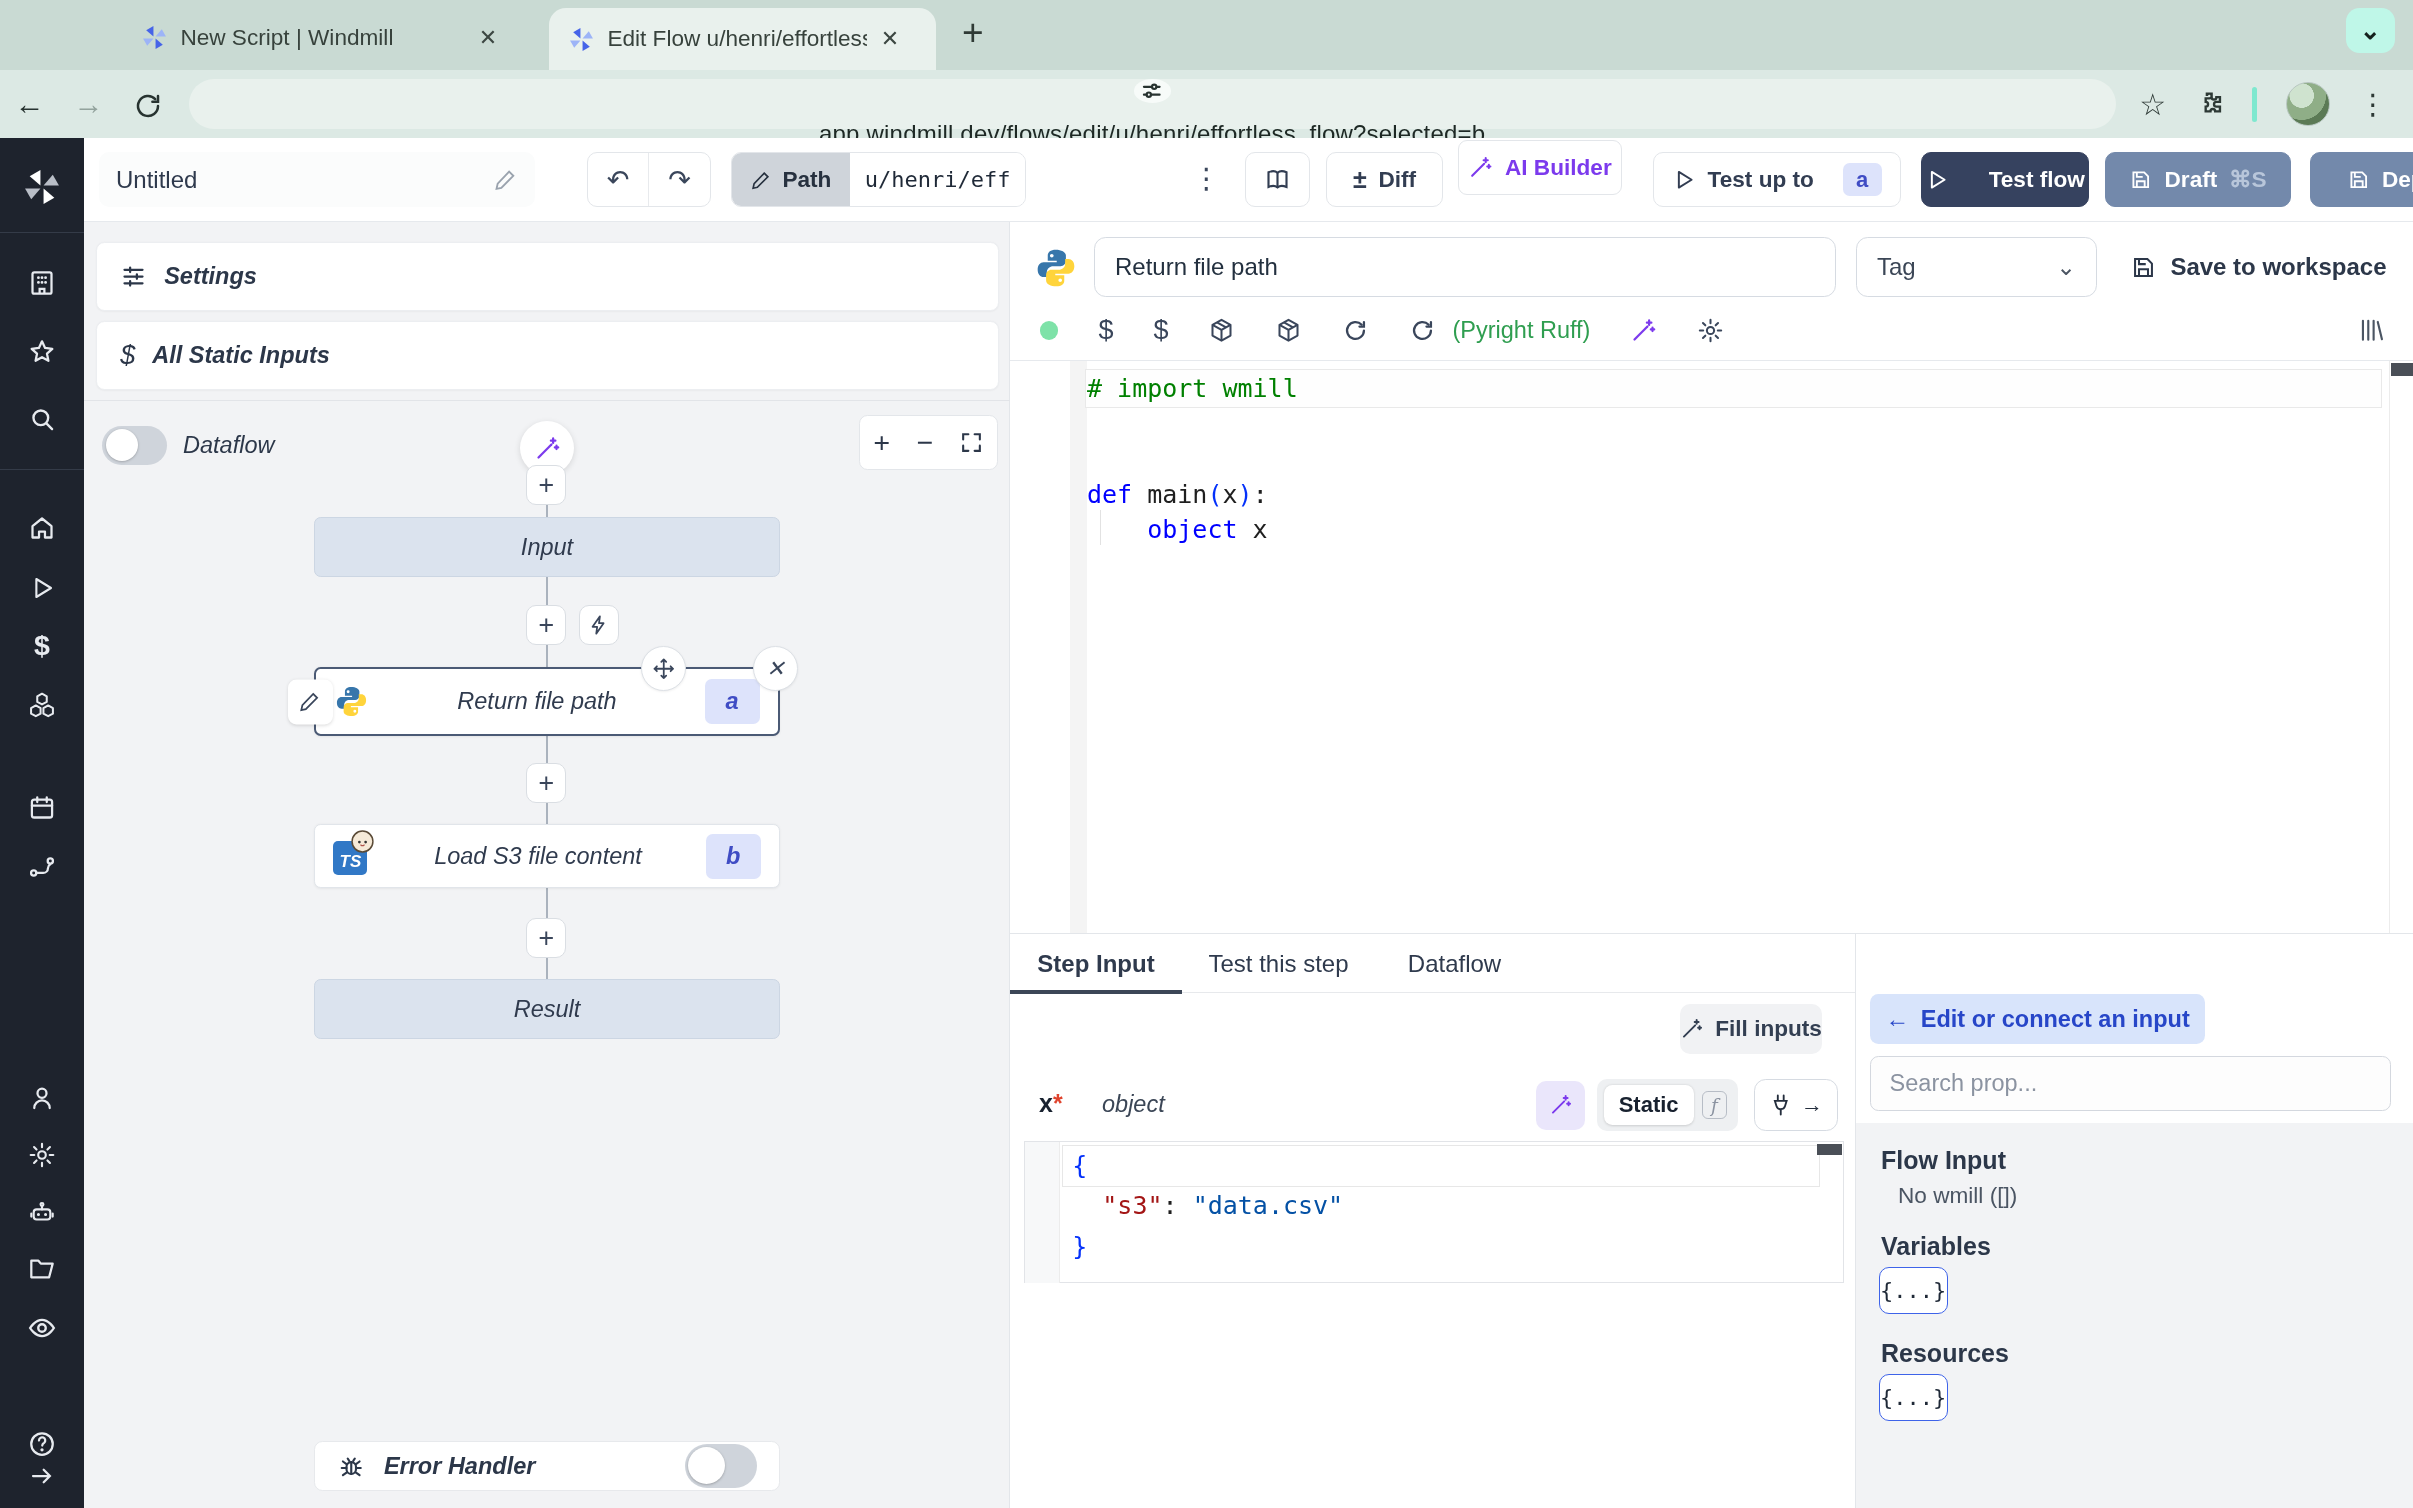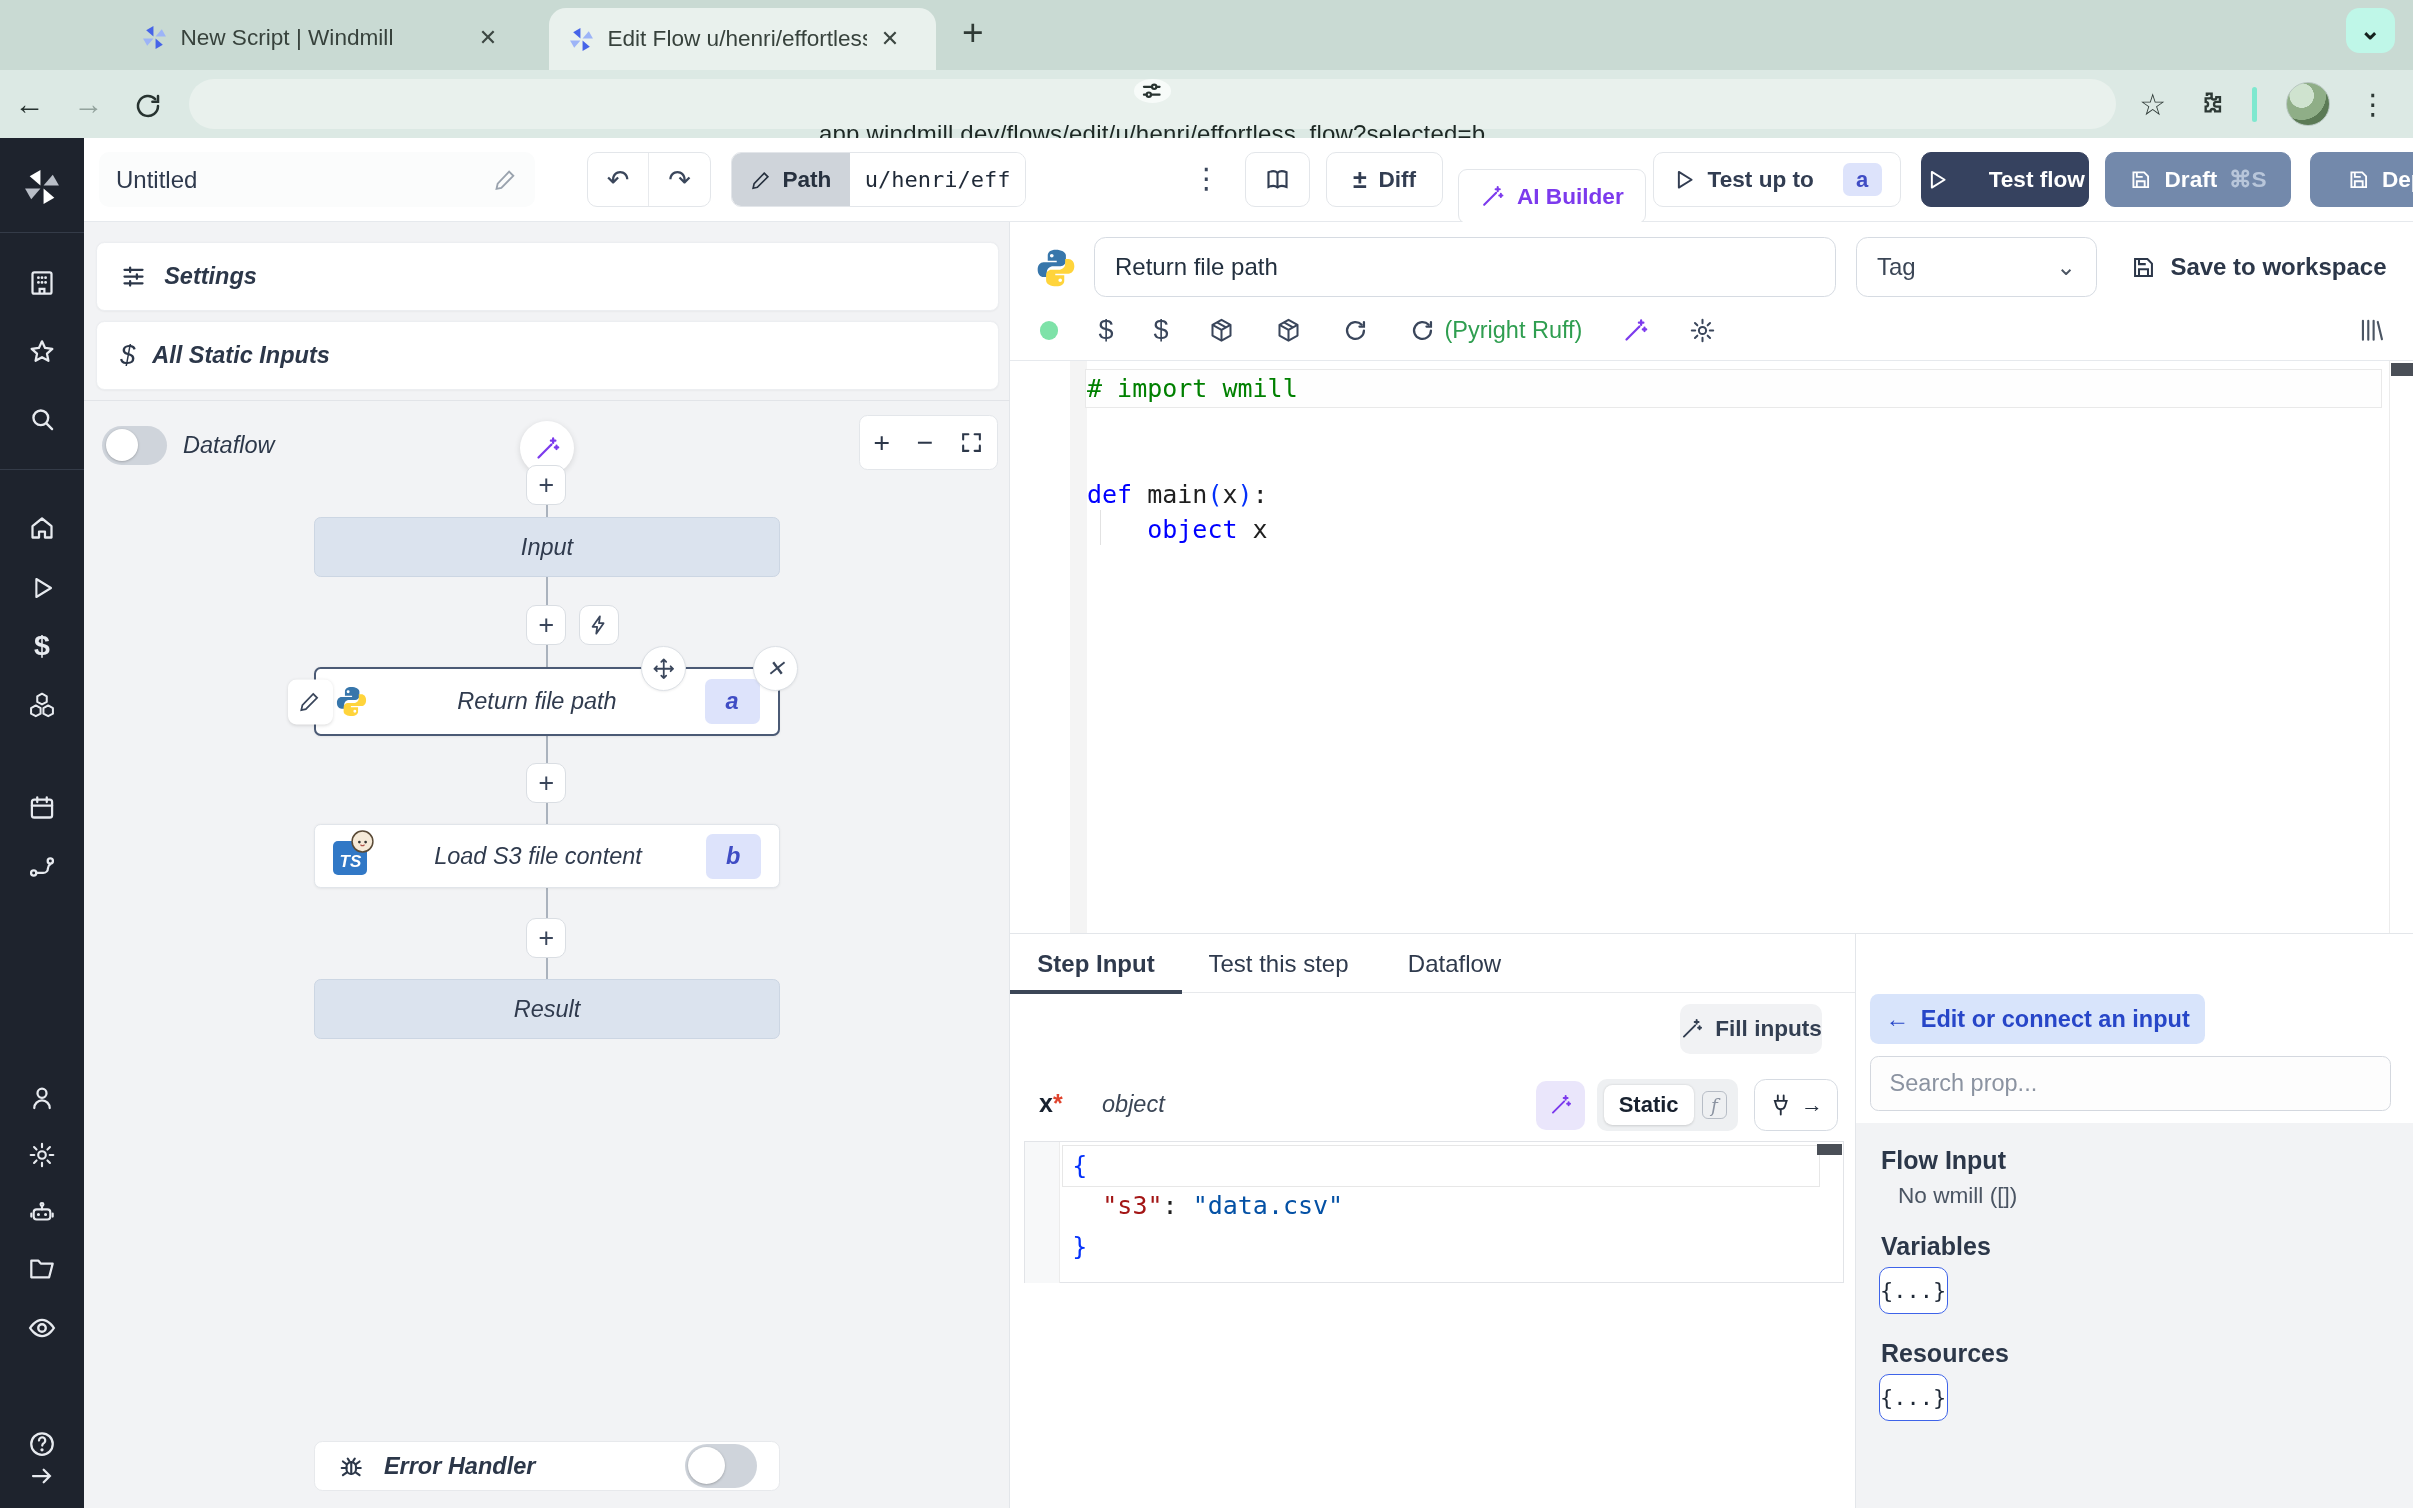--- a/index.html
+++ b/index.html
@@ -69,21 +69,21 @@
 
   
   .right-pane { left:1010px; top:222px; width:1404px; height:1286px; background:#fff; }
   .stepname { left:84px; top:15px; width:742px; height:60px; border:1.3px solid #d6dbe2; border-radius:11.7px; display:flex; align-items:center; padding:0 20px; font-size:24px; color:#23303f; }
   .tagsel { left:846px; top:15px; width:241px; height:60px; border:1.3px solid #d6dbe2; border-radius:11.7px; display:flex; align-items:center; justify-content:space-between; padding:0 20px; font-size:24px; color:#3b4656; }
   .savews { left:1120px; top:15px; height:60px; display:flex; align-items:center; gap:13.4px; font-size:24px; font-weight:700; color:#2c3749; }
   .edtools { left:0; top:80px; width:1404px; height:57px; display:flex; align-items:center; gap:0; color:#3a465b; }
   .edtools > * { margin-left:40px; }
   .dot { width:18.4px; height:18.4px; border-radius:50%; background:#7ee2a8; }
   .dollar-ic { font-size:27px; color:#3a465b; font-weight:400; }
-  .lint { color:#2f9e50; font-size:23.5px; margin-left:8px; white-space:nowrap; }
+  .lint { color:#2f9e50; font-size:23.5px; margin-left:16px; white-space:nowrap; }
   .hdr-div { left:0; top:138px; width:1404px; height:0.8px; background:#e6e9ed; }
   .code-area { left:0; top:139px; width:1404px; height:572px; background:#fff; font-family:"DejaVu Sans Mono", monospace; font-size:25px; }
   .code-gutter { left:60px; top:0; width:17px; height:572px; background:#f4f4f4; }
   .code-line { left:77px; height:35px; line-height:35px; white-space:pre; }
   .curline { left:75px; top:8.4px; width:1297px; height:39px; border:1.3px solid #e9e9e9; background:#fefefe; }
   .tok-com { color:#008000; } .tok-kw { color:#0000ff; } .tok-id { color:#1f1f1f; } .tok-par { color:#0431fa; }
   .ed-scroll-line { left:1379px; top:0; width:0.8px; height:572px; background:#ececec; }
   .ed-thumb { left:1381px; top:1.7px; width:22px; height:13.4px; background:#4a4f57; }
   .indent-guide { left:90px; top:149px; width:1.3px; height:35px; background:#e2e2e2; }
 
@@ -314,21 +314,21 @@
     <div class="abs btn" style="left:1161px; top:14.2px; width:65px;">
       <svg class="ic" width="27" height="27" viewBox="0 0 24 24" fill="none" stroke="#323d52" stroke-width="1.9">
           <path d="M12 6c-2-1.7-5-1.7-8-.4v13c3-1.3 6-1.3 8 .4 2-1.7 5-1.7 8-.4v-13c-3-1.3-6-1.3-8 .4z"></path>
           <path d="M12 6v13"></path>
         </svg>
     </div>
     <div class="abs btn" style="left:1242px; top:14.2px; width:117px;">
       <span style="font-size:25px;">±</span>
       <span>Diff</span>
     </div>
-    <div class="abs btn" style="left:1374px; top:31px; width:188px; color:#7c3aed;border-radius:9px;">
+    <div class="abs btn" style="left:1374px; top:2px; width:164px; color:#7c3aed;border-radius:9px;">
       <svg class="ic" width="25" height="25" viewBox="0 0 24 24" fill="none" stroke="#7c3aed" stroke-width="2" stroke-linecap="round">
           <path d="M4 20L15.5 8.5"></path>
           <path d="M17 3v4M15 5h4"></path>
           <path d="M20 9.5v3M18.5 11h3"></path>
         </svg>
       <span>AI Builder</span>
     </div>
     <div class="abs btn" style="left:1569px; top:14.2px; width:248px; justify-content:flex-start; padding:0 18.4px;">
       <svg class="ic" width="23.5" height="23.5" viewBox="0 0 24 24" fill="none" stroke="#323d52" stroke-width="2" stroke-linejoin="round">
           <path d="M7 4l13 8-13 8z"></path>

